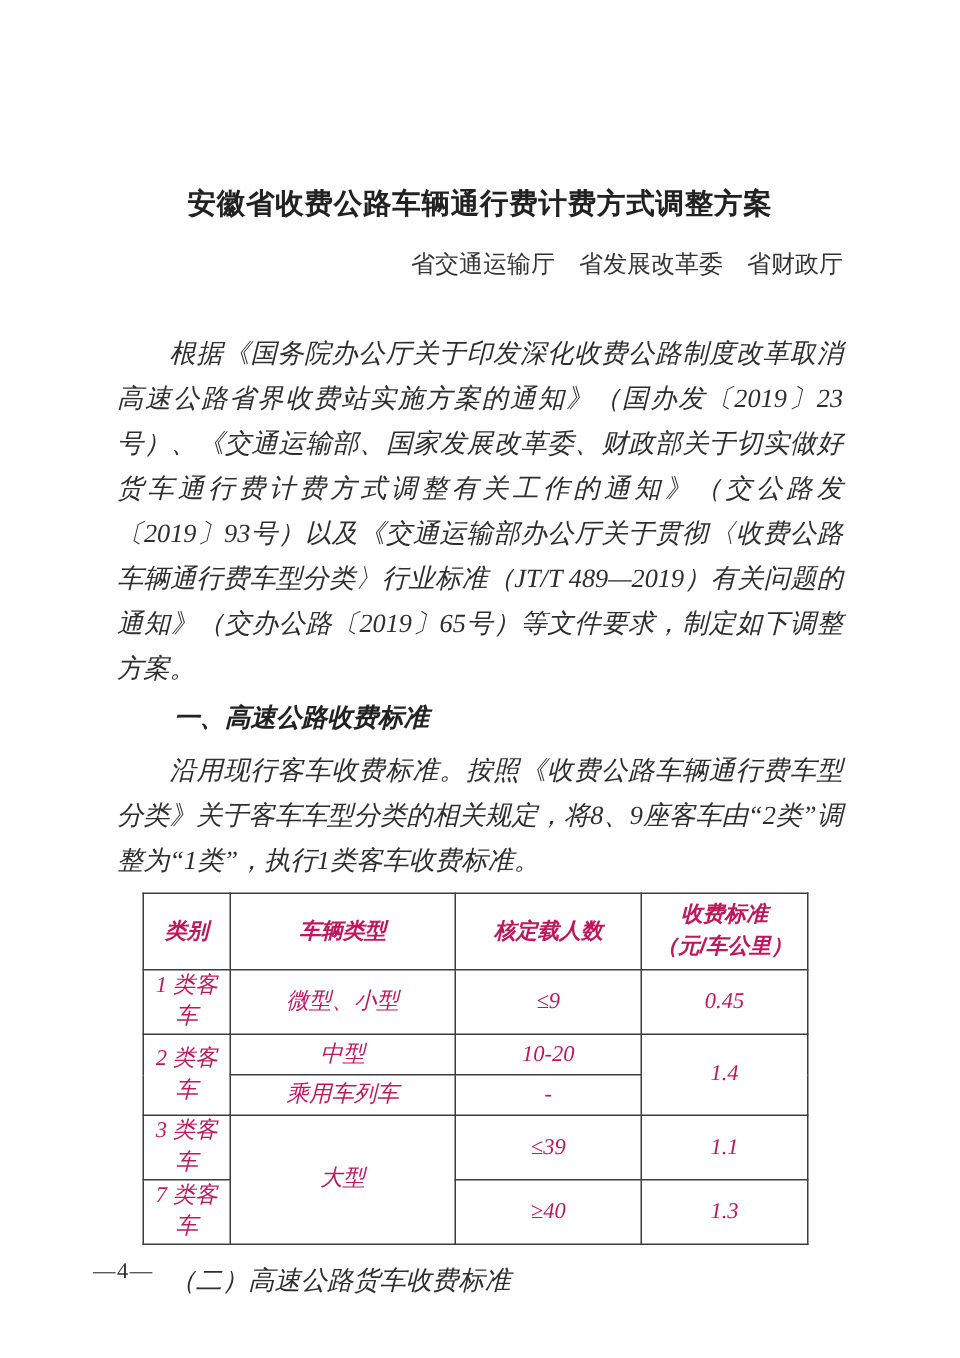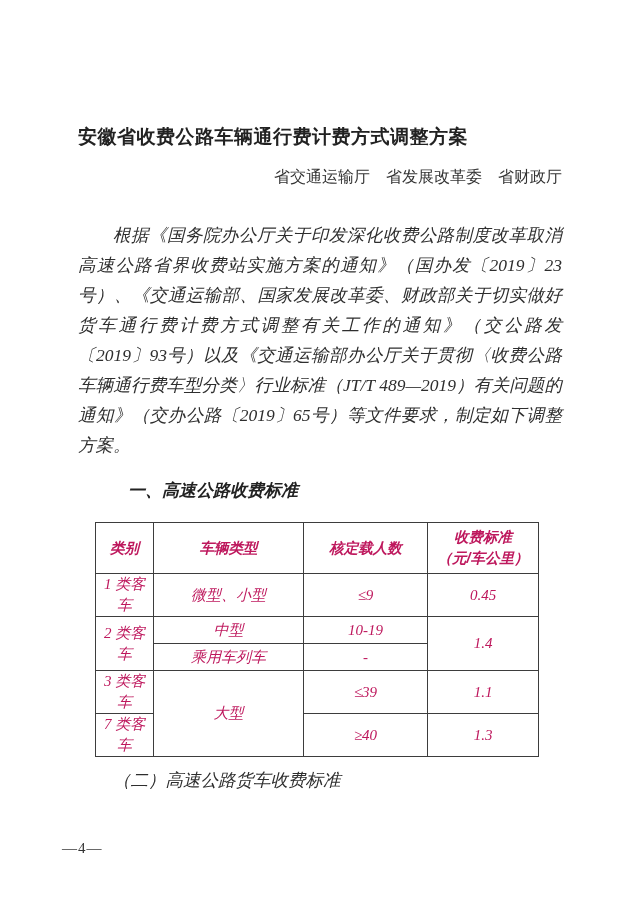--- a/index.html
+++ b/index.html
@@ -11,21 +11,21 @@
     position: relative;
     overflow: hidden;
   }
   .page {
     box-sizing: border-box;
     width: 640px; height: 905px;
     padding: 122px 78px 0 78px;
     position: relative;
   }
   .doc-title {
-    text-align: left;
+    text-align: center;
     font-size: 19px;
     font-weight: 700;
     line-height: 30px;
     color: #222222;
     letter-spacing: 0.5px;
   }
   .doc-byline {
     text-align: right;
     font-size: 16px;
     line-height: 24px;
@@ -34,21 +34,21 @@
   }
   .body-block {
     margin-top: 31px;
     font-size: 17.5px;
     line-height: 30px;
     text-align: justify;
     font-style: italic;
   }
   p.para { text-indent: 2em; margin: 0; }
   p.sec-heading {
-    text-indent: 2em; margin: 16px;
+    text-indent: 2em; margin: 4px;
     font-weight: 700; color: #222222;
     font-family: "Liberation Sans", "DejaVu Sans", sans-serif;
     font-size: 17px;
   }
   p.sub-heading { text-indent: 2em; margin: 0; }
   table.rates {
     border-collapse: collapse;
     table-layout: fixed;
     width: 443px;
     margin: 7px 0 8px 17px;
@@ -87,20 +87,21 @@
 
   <div class="doc-byline">省交通运输厅　省发展改革委　省财政厅</div>
 
   <div class="body-block">
 
     <p class="para">根据《国务院办公厅关于印发深化收费公路制度改革取消高速公路省界收费站实施方案的通知》（国办发〔2019〕23号）、《交通运输部、国家发展改革委、财政部关于切实做好货车通行费计费方式调整有关工作的通知》（交公路发〔2019〕93号）以及《交通运输部办公厅关于贯彻〈收费公路车辆通行费车型分类〉行业标准（JT/T 489—2019）有关问题的通知》（交办公路〔2019〕65号）等文件要求，制定如下调整方案。</p>
 
     <p class="sec-heading">一、高速公路收费标准</p>
 
 
+    <p class="para">沿用现行客车收费标准。按照《收费公路车辆通行费车型分类》关于客车车型分类的相关规定，将8、9座客车由“2类”调整为“1类”，执行1类客车收费标准。</p>
 
     <table class="rates">
       <colgroup>
         <col style="width:58px">
         <col style="width:150px">
         <col style="width:124px">
         <col style="width:111px">
       </colgroup>
       <thead>
         <tr>
@@ -116,21 +117,21 @@
       <tbody>
         <tr>
           <td>1 类客车</td>
           <td>微型、小型</td>
           <td>≤9</td>
           <td>0.45</td>
         </tr>
         <tr>
           <td rowspan="2">2 类客车</td>
           <td>中型</td>
-          <td>10-19</td>
+          <td>10-20</td>
           <td rowspan="2">1.4</td>
         </tr>
         <tr>
           <td>乘用车列车</td>
           <td>-</td>
         </tr>
         <tr>
           <td>3 类客车</td>
           <td rowspan="2">大型</td>
           <td>≤39</td>

